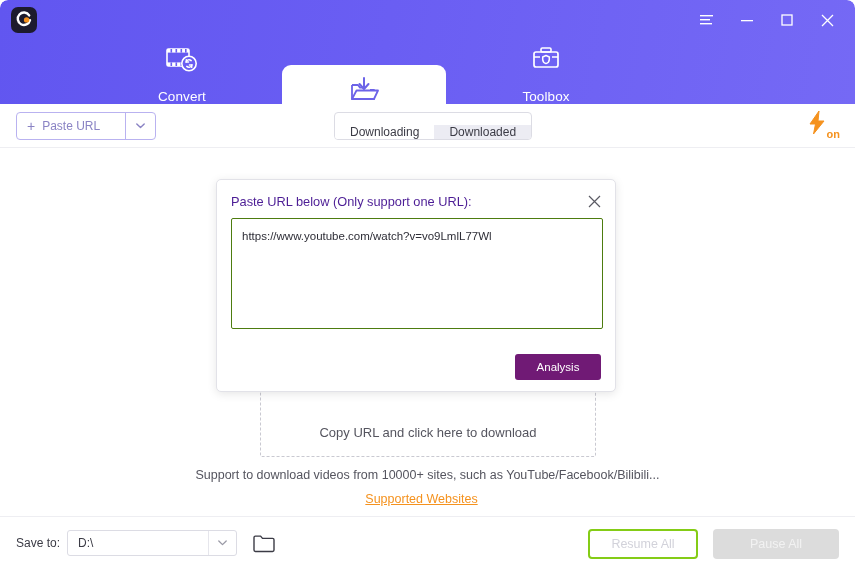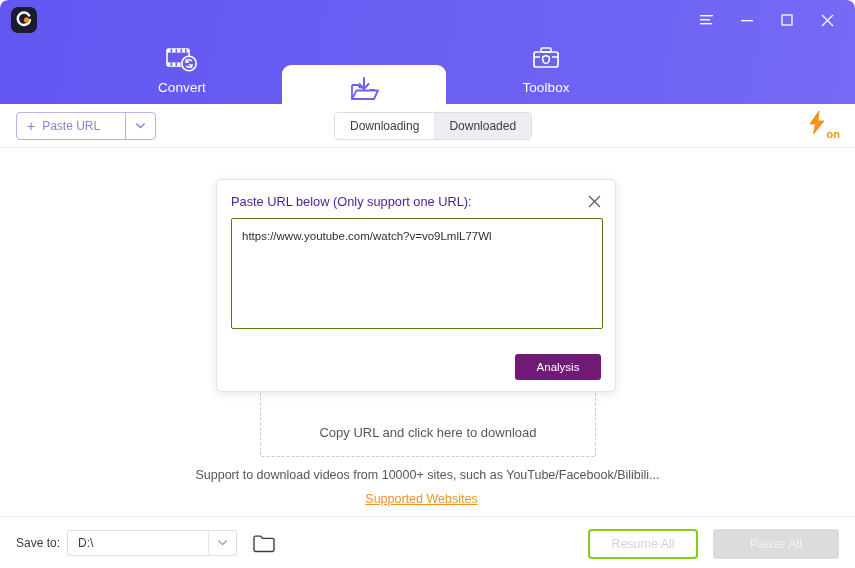--- a/index.html
+++ b/index.html
@@ -68,21 +68,21 @@
     height: 71px;
     display: flex;
   }
   .tab {
     flex: 0 0 auto;
     width: 164px;
     height: 71px;
     display: flex;
     flex-direction: column;
     align-items: center;
-    justify-content: flex-start;
+    justify-content: space-between;
     padding-top: 8px;
     cursor: pointer;
     position: relative;
   }
   .tab:nth-child(1) { margin-left: 100px; }
   .tab:nth-child(2) { margin-left: 18px; margin-top: 32px; }
   .tab:nth-child(3) { margin-left: 18px; }
   .tab:nth-child(4) { margin-left: 18px; }
 
   .tab.active {
@@ -149,20 +149,21 @@
 
   .seg-group {
     position: absolute;
     left: 334px;
     top: 8px;
     display: flex;
     height: 28px;
     border: 1px solid #dcdce4;
     border-radius: 4px;
     overflow: hidden;
+    align-items: flex-end;
   }
   .seg {
     padding: 0 15px;
     display: flex;
     align-items: center;
     font-size: 12px;
     color: #3b3b45;
     background: #fff;
     cursor: pointer;
   }

